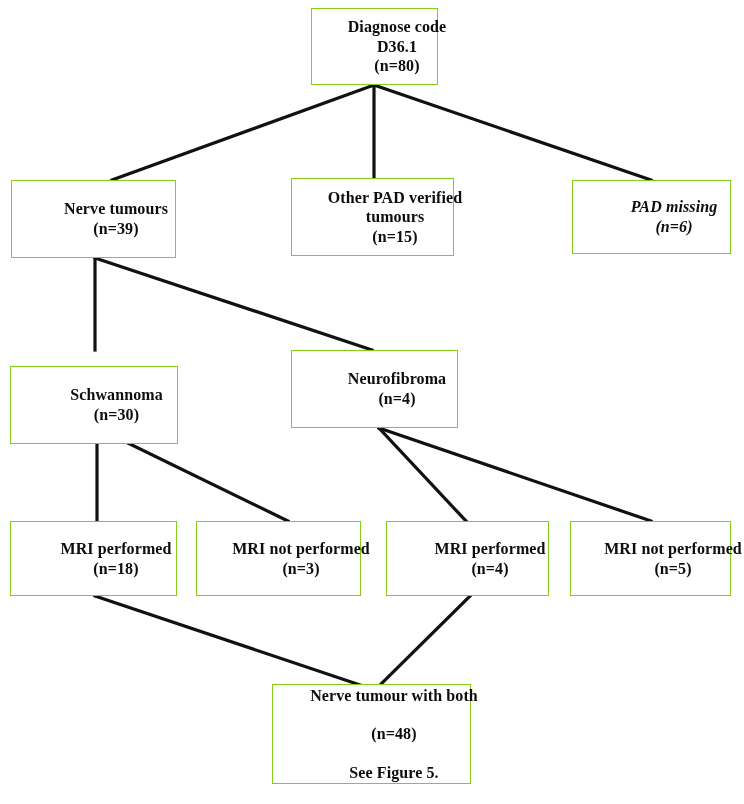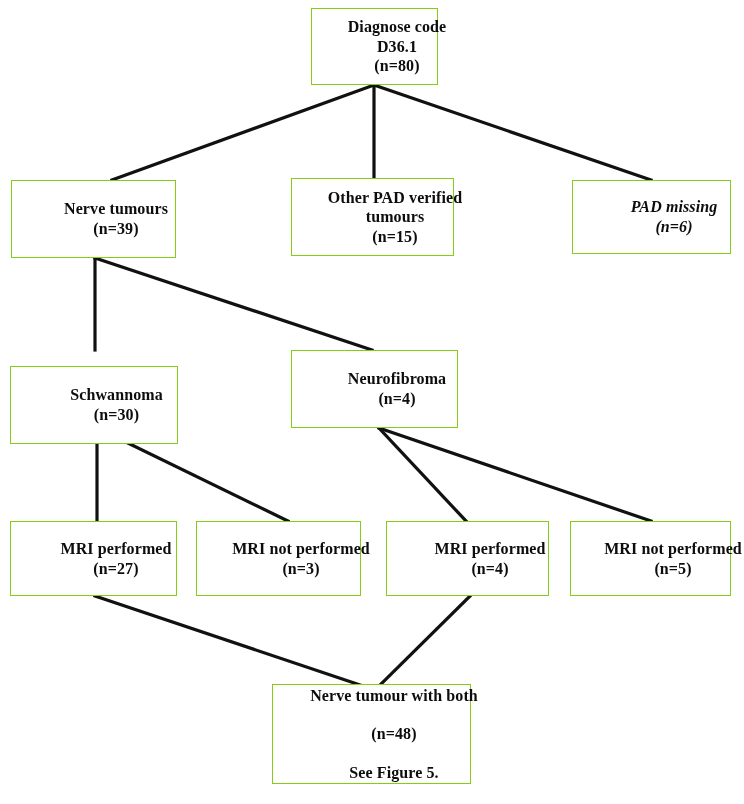--- a/index.html
+++ b/index.html
@@ -113,21 +113,21 @@
     <span class="line">(n=30)</span>
   </div>
 
   <div class="node n-neuro">
     <span class="line">Neurofibroma</span>
     <span class="line">(n=4)</span>
   </div>
 
   <div class="node n-mri1">
     <span class="line">MRI performed</span>
-    <span class="line">(n=27)</span>
+    <span class="line">(n=18)</span>
   </div>
 
   <div class="node n-mri2">
     <span class="line">MRI not performed</span>
     <span class="line">(n=3)</span>
   </div>
 
   <div class="node n-mri3">
     <span class="line">MRI performed</span>
     <span class="line">(n=4)</span>

